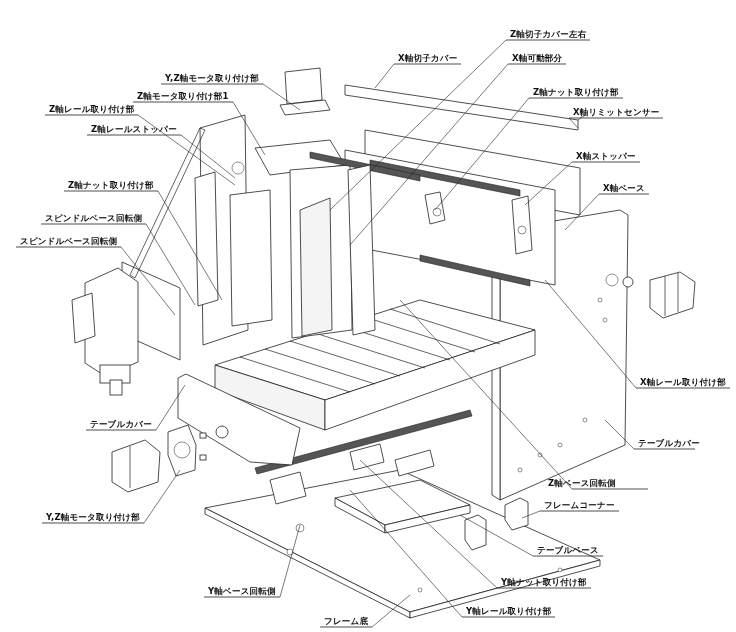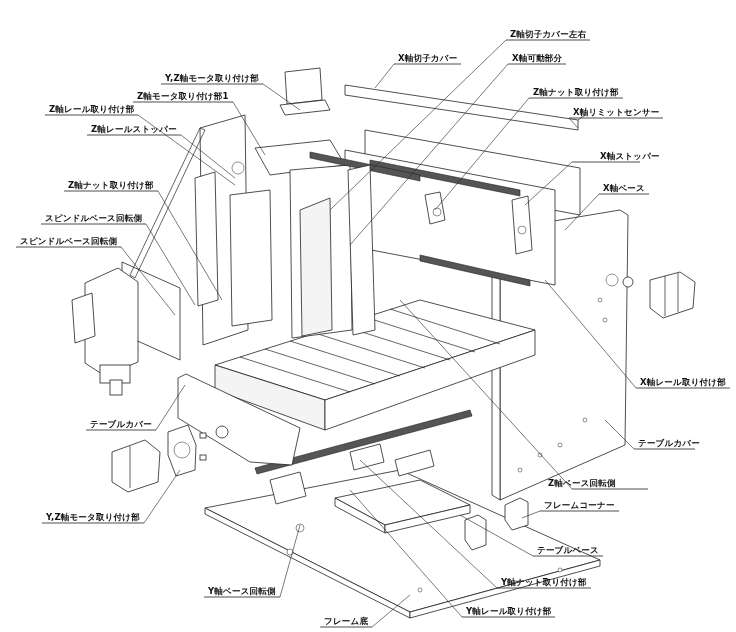--- a/index.html
+++ b/index.html
@@ -192,21 +192,21 @@
 
 <div class="lbl" style="left:510px;top:29px;">Z軸切子カバー左右</div>
 <div class="lbl" style="left:398px;top:53px;text-align:right;">X軸切子カバー</div>
 <div class="lbl" style="left:512px;top:53px;">X軸可動部分</div>
 <div class="lbl" style="left:165px;top:73px;">Y,Z軸モータ取り付け部</div>
 <div class="lbl" style="left:533px;top:87px;">Z軸ナット取り付け部</div>
 <div class="lbl" style="left:137px;top:91px;">Z軸モータ取り付け部1</div>
 <div class="lbl" style="left:49px;top:104px;">Z軸レール取り付け部</div>
 <div class="lbl" style="left:573px;top:107px;">X軸リミットセンサー</div>
 <div class="lbl" style="left:91px;top:124px;">Z軸レールストッパー</div>
-<div class="lbl" style="left:600px;top:151px;text-align:right;">X軸ストッパー</div>
+<div class="lbl" style="left:576px;top:151px;text-align:right;">X軸ストッパー</div>
 <div class="lbl" style="left:68px;top:180px;">Z軸ナット取り付け部</div>
 <div class="lbl" style="left:603px;top:183px;">X軸ベース</div>
 <div class="lbl" style="left:45px;top:213px;">スピンドルベース回転側</div>
 <div class="lbl" style="left:20px;top:236px;text-align:center;">スピンドルベース回転側</div>
 <div class="lbl" style="left:640px;top:377px;">X軸レール取り付け部</div>
 <div class="lbl" style="left:90px;top:419px;">テーブルカバー</div>
 <div class="lbl" style="left:638px;top:438px;">テーブルカバー</div>
 <div class="lbl" style="left:548px;top:478px;">Z軸ベース回転側</div>
 <div class="lbl" style="left:544px;top:500px;">フレームコーナー</div>
 <div class="lbl" style="left:46px;top:512px;">Y,Z軸モータ取り付け部</div>

